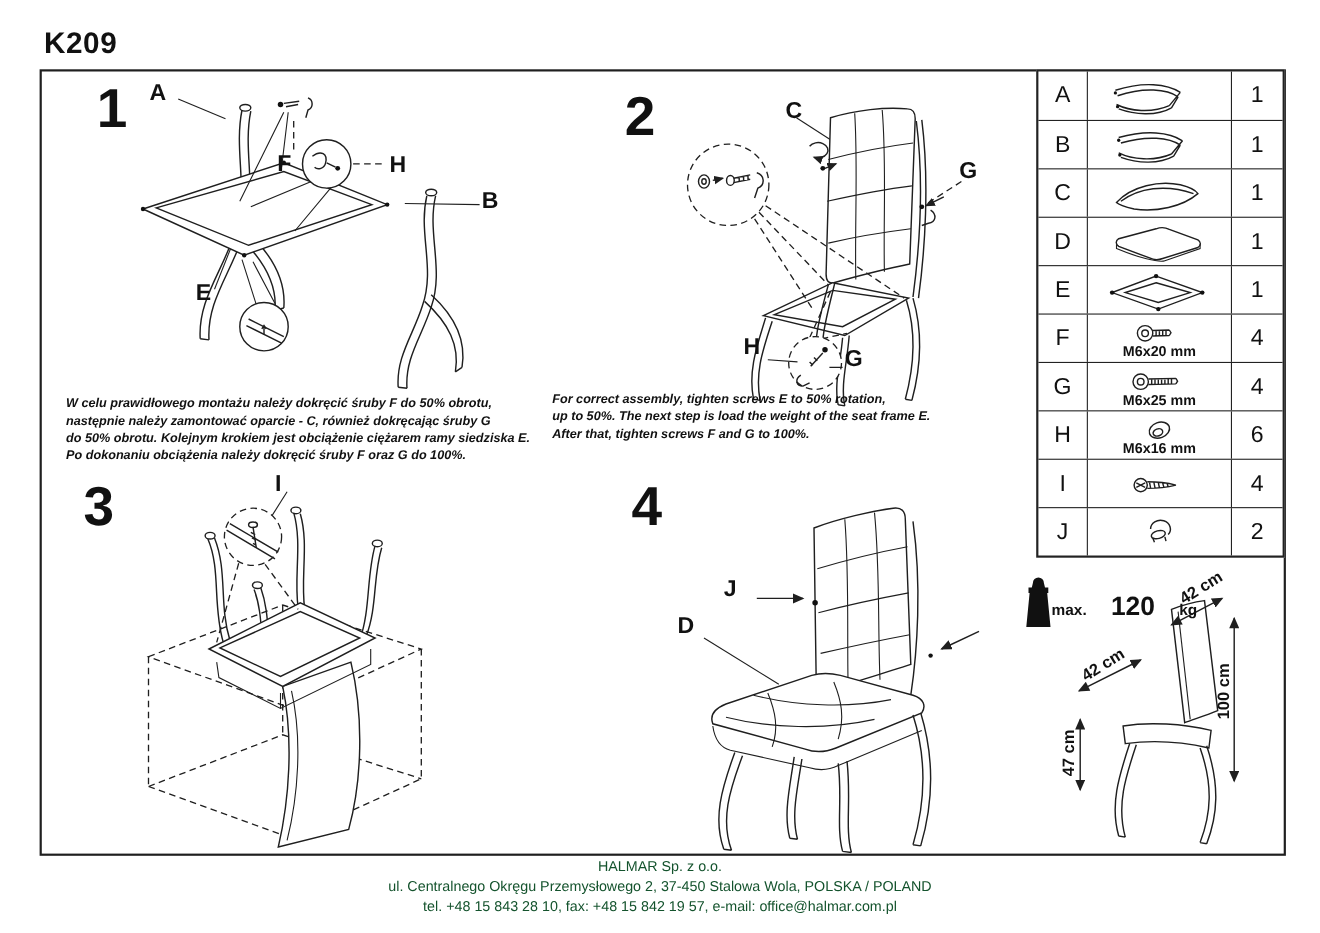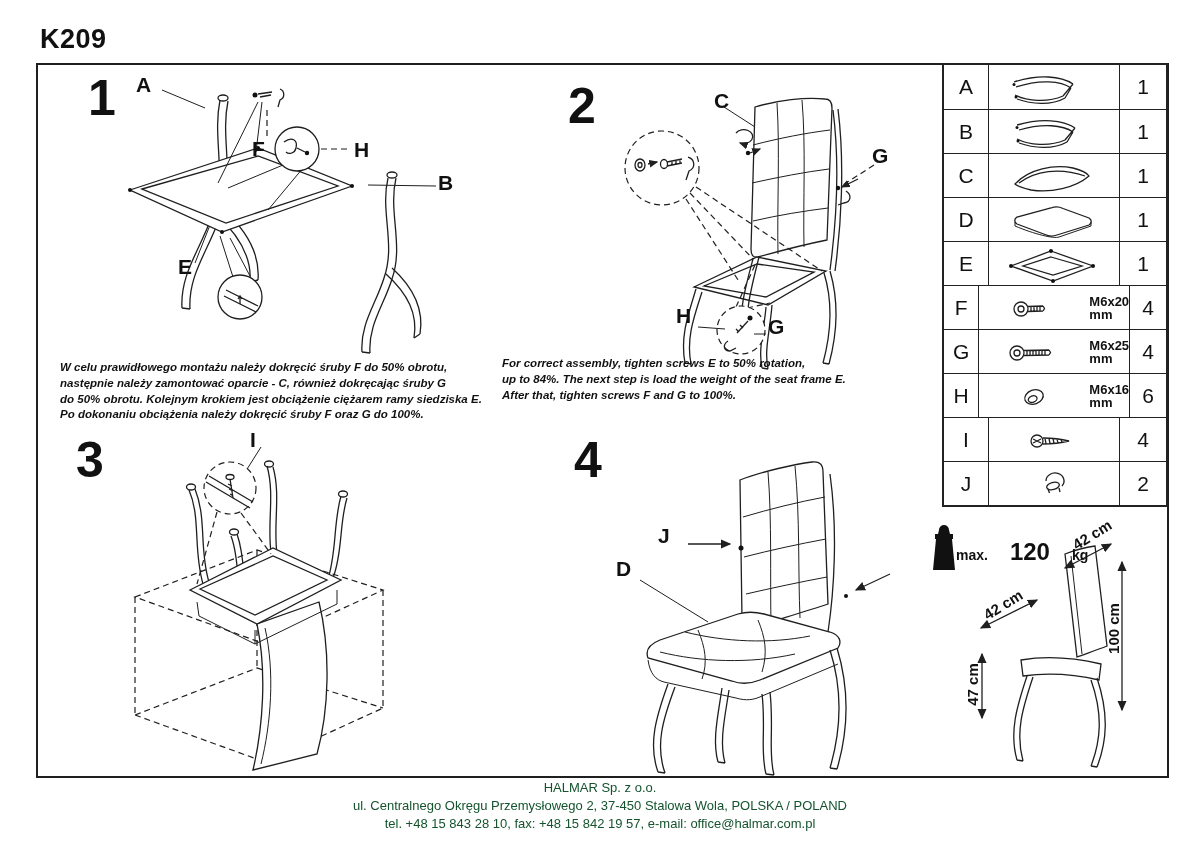--- a/index.html
+++ b/index.html
@@ -16,21 +16,21 @@
   .ln{stroke:#1f1f1f;stroke-width:1.3;fill:none;}
   .lnthin{stroke:#1f1f1f;stroke-width:1;fill:none;}
   .dash{stroke:#1f1f1f;stroke-width:1.2;fill:none;stroke-dasharray:6,4;}
   .fillb{fill:#111;stroke:none;}
   .wh{fill:#fff;}
   
   .parts-table{left:942px;top:63px;width:226px;background:#fff;border:2px solid #222;box-sizing:border-box;}
   .p-row{display:flex;height:44px;border-top:1.5px solid #222;box-sizing:border-box;}
   .p-row:first-child{border-top:none;}
   .p-id{width:45px;border-right:1.5px solid #222;display:flex;align-items:center;justify-content:center;font-size:21px;box-sizing:border-box;}
-  .p-icon{flex:1;border-right:1.5px solid #222;display:flex;flex-direction:row;align-items:center;justify-content:center;box-sizing:border-box;padding-top:2px;}
+  .p-icon{flex:1;border-right:1.5px solid #222;display:flex;flex-direction:column;align-items:center;justify-content:center;box-sizing:border-box;padding-top:2px;}
   .p-icon svg{position:static;}
   .p-qty{width:46px;display:flex;align-items:center;justify-content:center;font-size:21px;}
   .p-size{font-size:13px;font-weight:bold;line-height:13px;margin-top:-1px;}
   
   .dim-label{font-size:15px;font-weight:bold;text-align:center;width:56px;}
   .maxload{left:956px;top:538px;display:flex;align-items:baseline;gap:22px;font-weight:bold;}
   .maxload .sm{font-size:14px;}
   .maxload .lg{font-size:24px;}
   
   .footer{left:0;top:779px;width:1200px;text-align:center;font-size:13px;line-height:18px;color:#14532d;}
@@ -155,21 +155,21 @@
   <div class="abs plabel" style="left:768px;top:316px;">G</div>
 
   <div class="abs instr" style="left:45px;top:360px;width:435px;margin-left:15px;">
     <div>W celu prawidłowego montażu należy dokręcić śruby F do 50% obrotu,</div>
     <div>następnie należy zamontować oparcie - C, również dokręcając śruby G</div>
     <div>do 50% obrotu. Kolejnym krokiem jest obciążenie ciężarem ramy siedziska E.</div>
     <div>Po dokonaniu obciążenia należy dokręcić śruby F oraz G do 100%.</div>
   </div>
   <div class="abs instr" style="left:502px;top:356px;width:350px;">
     <div>For correct assembly, tighten screws E to 50% rotation,</div>
-    <div>up to 84%. The next step is load the weight of the seat frame E.</div>
+    <div>up to 50%. The next step is load the weight of the seat frame E.</div>
     <div>After that, tighten screws F and G to 100%.</div>
   </div>
 
   <div class="abs stepnum" style="left:76px;top:435px;">3</div>
   <svg style="left:85px;top:432px;" width="335" height="342" viewBox="0 0 335 342">
 
     <path class="dash" d="M50,165 L172,118 L298,158 L180,212 Z"></path>
     <path class="dash" d="M50,165 V283 M298,158 V276 M180,212 V330 M172,118 V236"></path>
     <path class="dash" d="M50,283 L180,330 L298,276 M50,283 L172,236 L298,276"></path>
 

